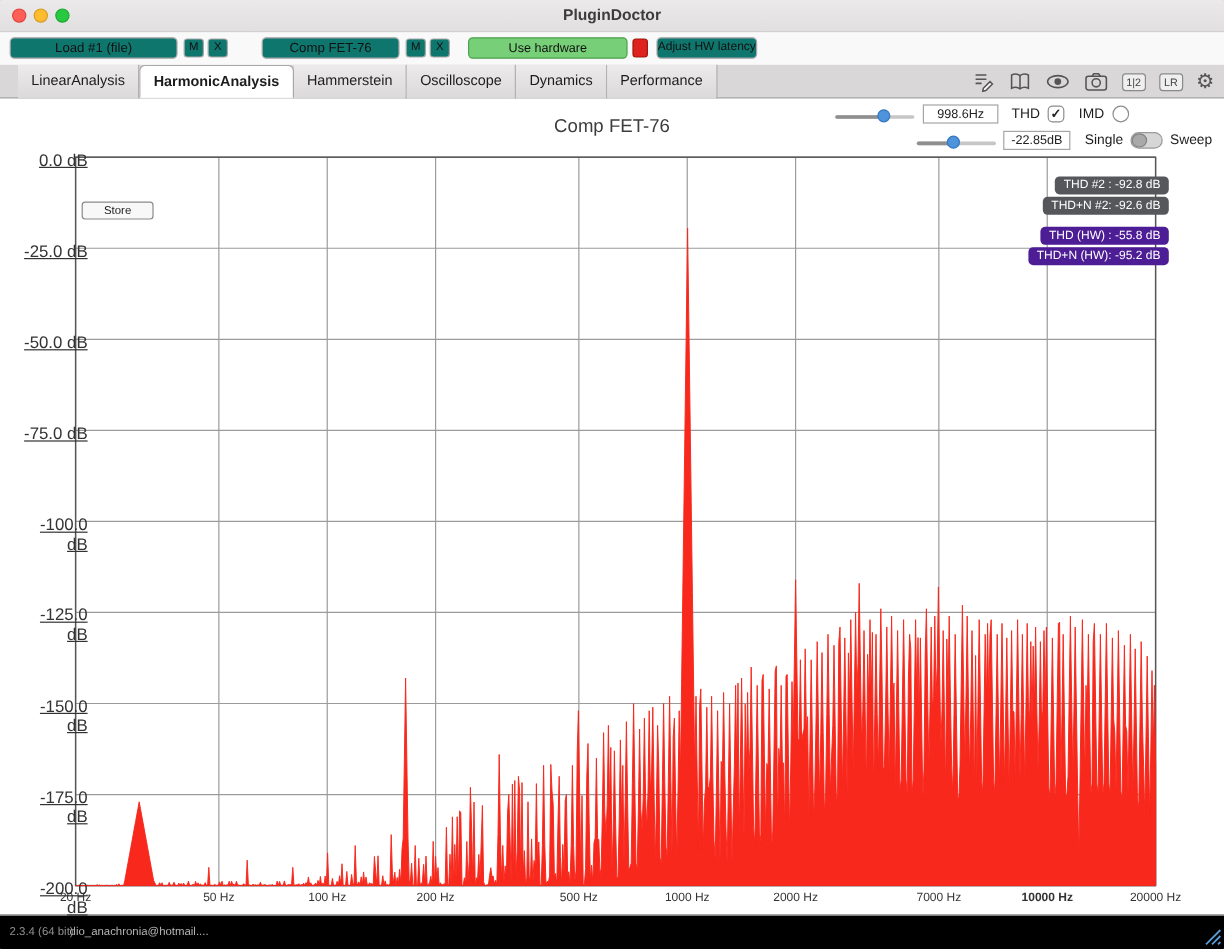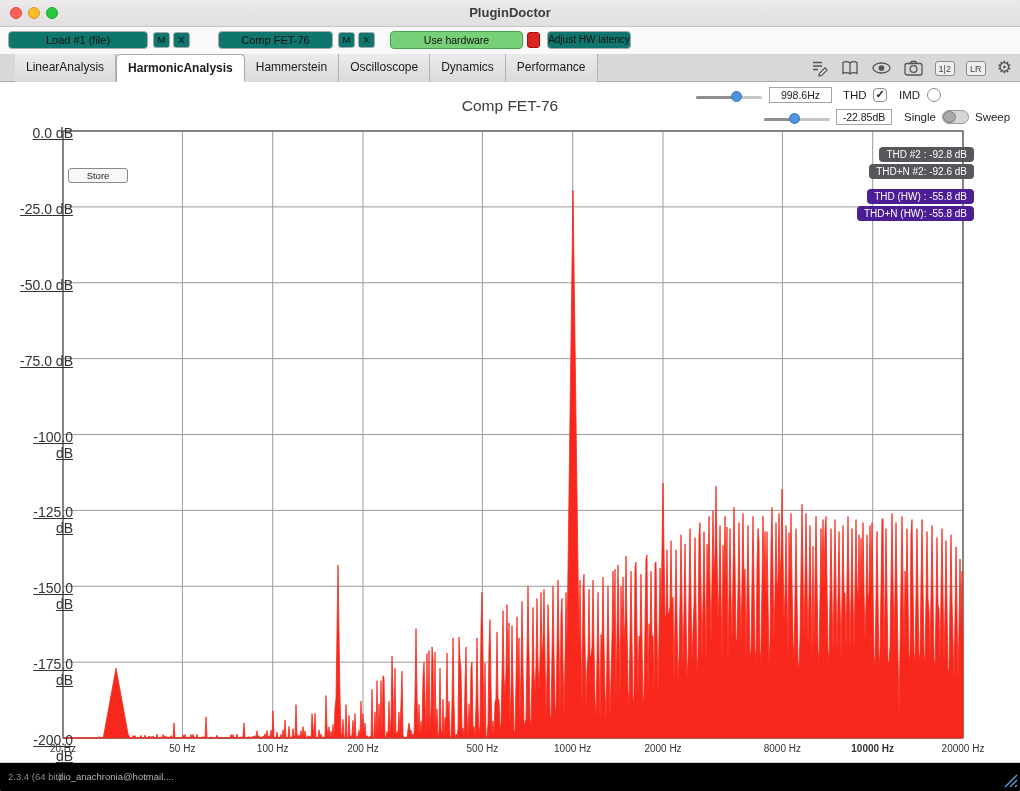--- a/index.html
+++ b/index.html
@@ -161,21 +161,21 @@
   <div class="toggle">
     <div class="tknob"></div>
   </div>
   <span class="lbl l-sweep">Sweep</span>
 
   <button class="store">Store</button>
   <div class="badges">
       <div class="badge">THD #2 : -92.8 dB</div>
       <div class="badge">THD+N #2: -92.6 dB</div>
       <div class="badge g2" style="margin-top: 8px;">THD (HW) : -55.8 dB</div>
-      <div class="badge g2">THD+N (HW): -55.8 dB</div>
+      <div class="badge g2">THD+N (HW): -95.2 dB</div>
     </div>
 
   <svg id="plot" width="1020" height="791">
       <line x1="63" y1="131" x2="63" y2="738" stroke="#9b9b9b" stroke-width="1"></line>
       <line x1="182.38200260161125" y1="131" x2="182.38200260161125" y2="738" stroke="#9b9b9b" stroke-width="1"></line>
       <line x1="272.6910013008056" y1="131" x2="272.6910013008056" y2="738" stroke="#9b9b9b" stroke-width="1"></line>
       <line x1="363" y1="131" x2="363" y2="738" stroke="#9b9b9b" stroke-width="1"></line>
       <line x1="482.38200260161125" y1="131" x2="482.38200260161125" y2="738" stroke="#9b9b9b" stroke-width="1"></line>
       <line x1="572.6910013008056" y1="131" x2="572.6910013008056" y2="738" stroke="#9b9b9b" stroke-width="1"></line>
       <line x1="663" y1="131" x2="663" y2="738" stroke="#9b9b9b" stroke-width="1"></line>
@@ -204,21 +204,21 @@
       <div class="ylab" style="top: 580.25px;">-150.0 dB</div>
       <div class="ylab" style="top: 656.125px;">-175.0 dB</div>
       <div class="ylab" style="top: 732px;">-200.0 dB</div>
       <div class="xlab" style="left: 18px; top: 743px;">20 Hz</div>
       <div class="xlab" style="left: 137.382px; top: 743px;">50 Hz</div>
       <div class="xlab" style="left: 227.691px; top: 743px;">100 Hz</div>
       <div class="xlab" style="left: 318px; top: 743px;">200 Hz</div>
       <div class="xlab" style="left: 437.382px; top: 743px;">500 Hz</div>
       <div class="xlab" style="left: 527.691px; top: 743px;">1000 Hz</div>
       <div class="xlab" style="left: 618px; top: 743px;">2000 Hz</div>
-      <div class="xlab" style="left: 737.382px; top: 743px;">8000 Hz</div>
+      <div class="xlab" style="left: 737.382px; top: 743px;">7000 Hz</div>
       <div class="xlab" style="left: 827.691px; top: 743px; font-weight: bold;">10000 Hz</div>
       <div class="xlab" style="left: 918px; top: 743px;">20000 Hz</div>
     </div>
 
   <div class="statusbar">
     <span class="ver">2.3.4 (64 bit)</span>
     <span class="acct">dio_anachronia@hotmail....</span>
   </div>
   <svg class="resize" width="16" height="16" viewBox="0 0 16 16" stroke="#5b9bd5" stroke-width="1.5">
     <line x1="15" y1="3" x2="3" y2="15"></line>

